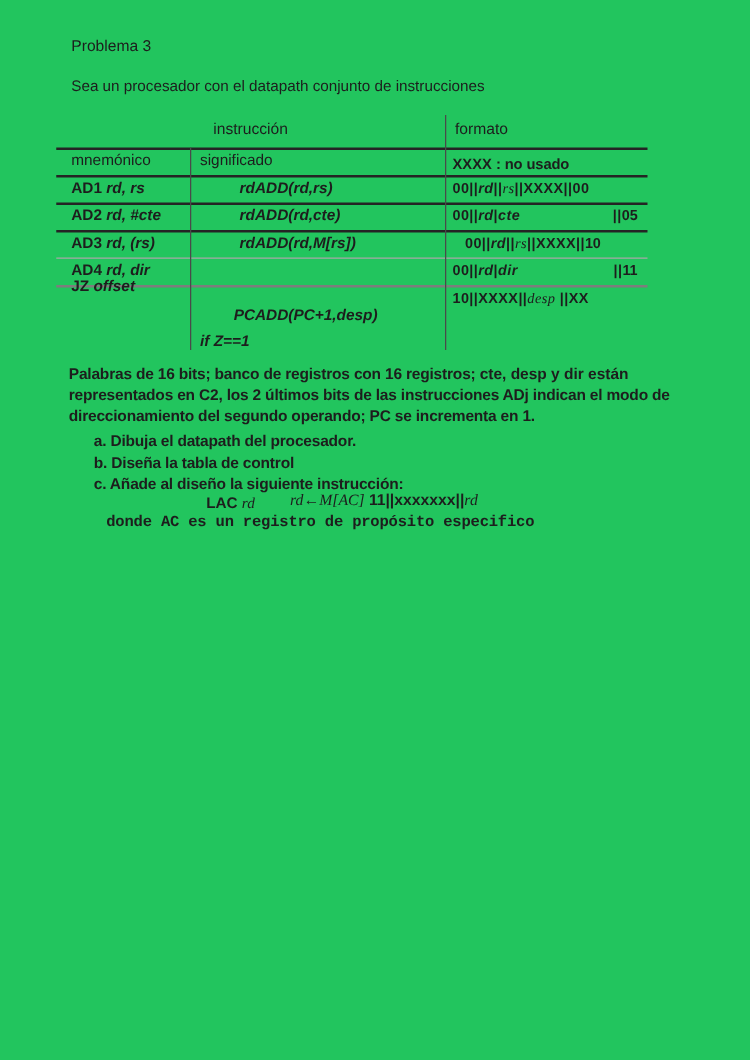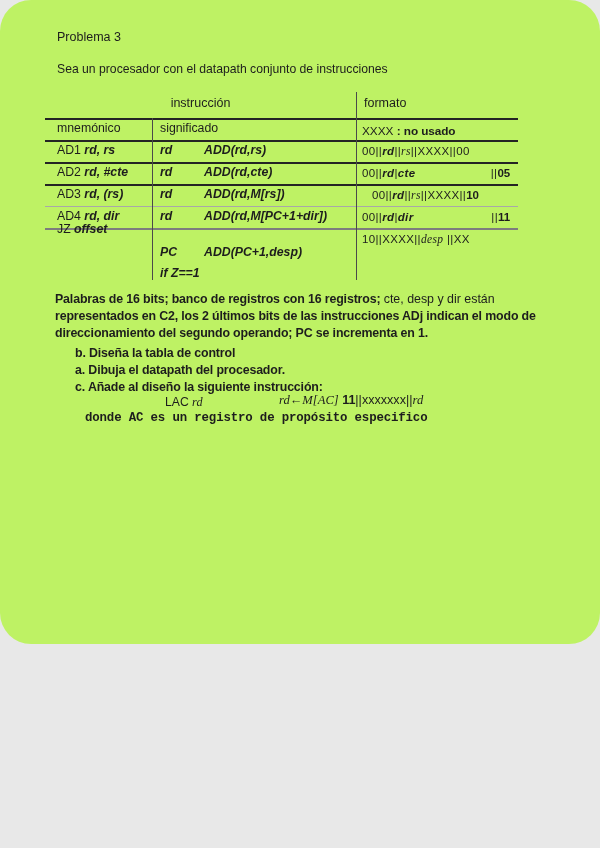--- a/index.html
+++ b/index.html
@@ -1,25 +1,24 @@
 <!DOCTYPE html>
 <html><head>
 <meta charset="utf-8">
 <style>
   html,body{margin:0;padding:0;}
   body{background:#e8e8e8;}
   .page{
     position:relative;
-    width:600px;height:644px;
-    background:#bef264;
+    width:600px;height:848px;
+    background:#22c55e;
     margin:0 auto;
     overflow:hidden;
     font-family:"Liberation Sans",sans-serif;
     color:#1d1d1d;
-    border-radius:31px;
   }
   .abs{position:absolute;white-space:nowrap;}
 
   .title{left:57px;top:30px;font-size:12.5px;}
   .intro{left:57px;top:62px;font-size:12.2px;}
 
   
   .itable{left:45px;top:90px;width:473px;height:195px;}
   .hline{position:absolute;left:0;width:473px;background:#242424;height:2px;}
   .hl1{top:28px;} .hl2{top:50px;} .hl3{top:72px;} .hl4{top:94px;}
@@ -33,32 +32,32 @@
   .th-instr{left:0;top:6px;width:311px;text-align:center;font-size:12.5px;}
   .th-fmt{left:319px;top:6px;font-size:12.5px;}
   .th-mnem{left:12px;top:31px;}
   .th-sig{left:115px;top:31px;}
   .th-note{left:317px;top:34px;font-size:11.8px;}
 
   .row-format{font-size:11.5px;letter-spacing:.35px;left:317px;width:150px;}
   .fmt-tail{position:absolute;right:2px;top:0;letter-spacing:.35px;}
 
   
-  .seg-p{font-style:normal;font-weight:400;}
+  .seg-p{font-style:normal;font-weight:700;}
   .seg-b{font-weight:700;letter-spacing:-0.1px;}
-  .seg-bi{font-weight:700;font-style:italic;}
+  .seg-bi{font-weight:700;font-style:italic;text-align:right;}
   .seg-si{font-family:"Liberation Serif",serif;font-style:italic;}
   .seg-sp{font-family:"Liberation Serif",serif;}
 
   
   .para{left:55px;top:291px;font-size:12.4px;line-height:17px;}
   .para .seg-b{letter-spacing:-0.15px;}
   .plist{left:75px;top:345px;font-size:12.4px;line-height:17px;font-weight:700;letter-spacing:-0.15px;}
   .lac-label{left:165px;top:395px;font-size:12.2px;}
-  .lac-formula{left:232px;top:393px;font-size:12.6px;margin-left:47px;}
+  .lac-formula{left:232px;top:393px;font-size:12.6px;}
   .footnote{left:85px;top:411px;font-size:12.4px;font-weight:700;letter-spacing:-0.15px;font-family:Liberation Mono, monospace;}
 </style>
 </head>
 <body>
 
 <div class="page">
 
   <div class="abs title">Problema 3</div>
   <div class="abs intro">Sea un procesador con el datapath conjunto de instrucciones</div>
 
@@ -94,21 +93,20 @@
     </div>
 
     <div class="cell" style="left:12px;top:97px;"><span class="seg-p">AD3 </span><span class="seg-bi">rd, (rs)</span></div>
     <div class="cell" style="left:115px;top:97px;"><span class="seg-bi" style="display: inline-block; width: 44px;">rd</span><span class="seg-bi">ADD(rd,M[rs])</span></div>
     <div class="cell row-format" style="top:99px;padding-left:10px;">
       <span><span class="seg-p">00||</span><span class="seg-bi">rd</span><span class="seg-p">||</span><span class="seg-si">rs</span><span class="seg-p">||XXXX||</span><span class="seg-b">10</span></span>
       <span class="fmt-tail"></span>
     </div>
 
     <div class="cell" style="left:12px;top:119px;"><span class="seg-p">AD4 </span><span class="seg-bi">rd, dir</span></div>
-    <div class="cell" style="left:115px;top:119px;"><span class="seg-bi" style="display: inline-block; width: 44px;">rd</span><span class="seg-bi">ADD(rd,M[PC+1+dir])</span></div>
     <div class="cell row-format" style="top:121px;">
       <span><span class="seg-p">00||</span><span class="seg-bi">rd</span><span class="seg-p">|</span><span class="seg-bi">dir</span></span>
       <span class="fmt-tail"><span class="seg-p">||</span><span class="seg-b">11</span></span>
     </div>
 
     <div class="cell" style="left:12px;top:132px;"><span class="seg-p">JZ </span><span class="seg-bi">offset</span></div>
     <div class="cell" style="left:115px;top:132px;margin-top:44px;"><span class="seg-bi">if Z==1</span></div>
     <div class="cell" style="left:115px;top:155px;"><span class="seg-bi" style="display: inline-block; width: 44px;">PC</span><span class="seg-bi">ADD(PC+1,desp)</span></div>
     <div class="cell row-format" style="top:143px;">
       <span><span class="seg-p">10||XXXX||</span><span class="seg-si">desp</span><span class="seg-p"> ||XX</span></span>
@@ -116,22 +114,22 @@
     </div>
   </div>
 
   <div class="abs para">
     <div><span class="seg-b">Palabras de 16 bits; banco de registros con 16 registros; </span><span class="seg-p">cte, desp y dir están</span></div>
     <div><span class="seg-b">representados en C2, los 2 últimos bits de las instrucciones ADj indican el modo de</span></div>
     <div><span class="seg-b">direccionamiento del segundo operando; PC se incrementa en 1.</span></div>
   </div>
 
   <div class="abs plist">
+    <div><span>a.</span> <span>Dibuja el datapath del procesador.</span></div>
     <div><span>b.</span> <span>Diseña la tabla de control</span></div>
-    <div><span>a.</span> <span>Dibuja el datapath del procesador.</span></div>
     <div><span>c.</span> <span>Añade al diseño la siguiente instrucción:</span></div>
   </div>
 
   <div class="abs lac-label"><span class="seg-p">LAC </span><span class="seg-si">rd</span></div>
   <div class="abs lac-formula"><span class="seg-si">rd</span><span class="seg-sp">←</span><span class="seg-si">M[AC]</span><span class="seg-p"> </span><span class="seg-b">11</span><span class="seg-p">||xxxxxxx||</span><span class="seg-si">rd</span></div>
 
   <div class="abs footnote">donde AC es un registro de propósito especifico</div>
 
 </div>
 

